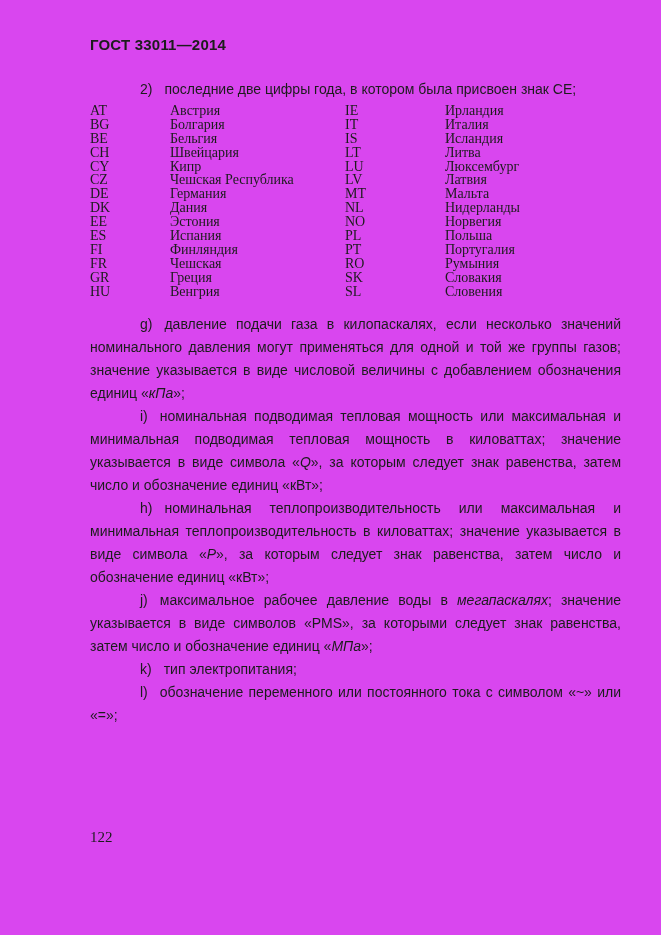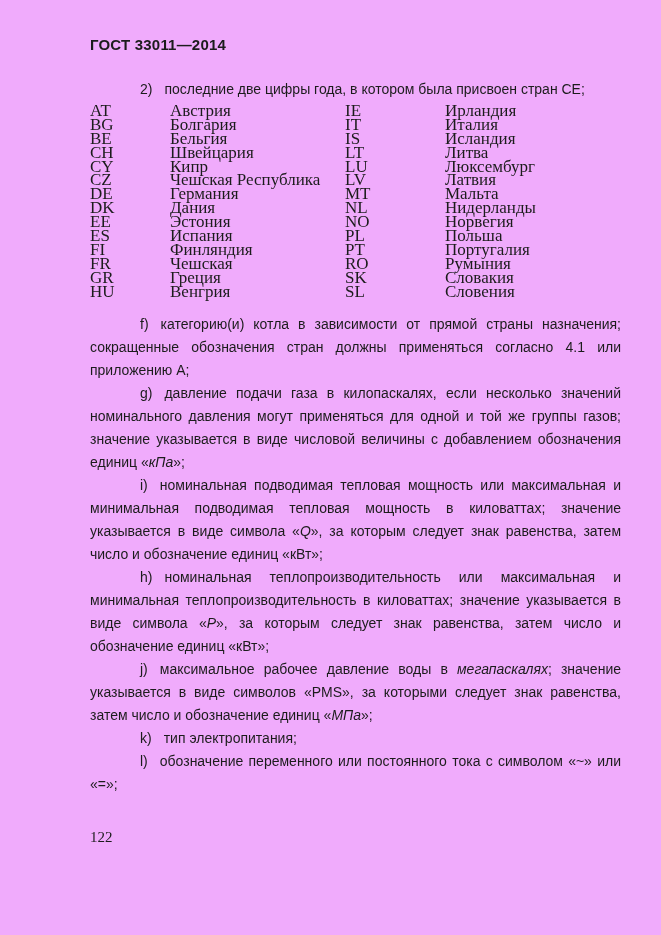--- a/index.html
+++ b/index.html
@@ -1,20 +1,20 @@
 <!DOCTYPE html>
 <html><head>
 <meta charset="utf-8">
 <style>
   html, body { margin: 0; padding: 0; background: #e8e8e8; }
   .page {
     position: relative;
     width: 661px; height: 935px;
     margin: 0 auto;
-    background: #f0abfc;
+    background: #d946ef;
     box-sizing: border-box;
     padding: 36px 40px 0 90px;
     color: #1c1c1c;
     font-family: "Liberation Sans", sans-serif;
     overflow: hidden;
   }
   .doc-header {
     font-weight: bold;
     font-size: 15px;
     line-height: 18px;
@@ -25,21 +25,21 @@
     font-size: 14px;
     line-height: 23px;
     text-align: justify;
     text-indent: 50px;
   }
   .para-label { margin-right: 12px; }
   .para i { font-style: italic; }
   .country-table {
     margin-top: 3px;
     font-family: "Liberation Serif", serif;
-    font-size: 17px;
+    font-size: 14px;
     color: #1c1c1c;
   }
   .ct-row {
     display: grid;
     grid-template-columns: 80px 175px 100px 1fr;
     height: 13.9px;
     line-height: 13.9px;
     white-space: nowrap;
   }
   .ct-cell { overflow: visible; }
@@ -52,21 +52,21 @@
     color: #1c1c1c;
   }
 </style>
 </head>
 <body>
 
 <div class="page">
   <div class="doc-header">ГОСТ 33011—2014</div>
 
   <div class="paras" id="paras-top">
-      <div class="para"><span class="para-label">2)</span><span>последние две цифры года, в котором была присвоен стран СЕ;</span></div>
+      <div class="para"><span class="para-label">2)</span><span>последние две цифры года, в котором была присвоен знак СЕ;</span></div>
     </div>
 
   <div class="country-table" id="country-table">
       <div class="ct-row">
         <span class="ct-cell">AT</span>
         <span class="ct-cell">Австрия</span>
         <span class="ct-cell">IE</span>
         <span class="ct-cell">Ирландия</span>
       </div>
       <div class="ct-row">
@@ -143,21 +143,20 @@
       </div>
       <div class="ct-row">
         <span class="ct-cell">HU</span>
         <span class="ct-cell">Венгрия</span>
         <span class="ct-cell">SL</span>
         <span class="ct-cell">Словения</span>
       </div>
     </div>
 
   <div class="paras paras-bottom" id="paras-bottom">
-      <div class="para"><span class="para-label">f)</span><span>категорию(и) котла в зависимости от прямой страны назначения; сокращенные обозначения стран должны применяться согласно 4.1 или приложению А;</span></div>
       <div class="para"><span class="para-label">g)</span><span>давление подачи газа в килопаскалях, если несколько значений номинального давления могут применяться для одной и той же группы газов; значение указывается в виде числовой величины с добавлением обозначения единиц «</span><i>кПа</i><span>»;</span></div>
       <div class="para"><span class="para-label">i)</span><span>номинальная подводимая тепловая мощность или максимальная и минимальная подводимая тепловая мощность в киловаттах; значение указывается в виде символа «</span><i>Q</i><span>», за которым следует знак равенства, затем число и обозначение единиц «кВт»;</span></div>
       <div class="para"><span class="para-label">h)</span><span>номинальная теплопроизводительность или максимальная и минимальная теплопроизводительность в киловаттах; значение указывается в виде символа «</span><i>P</i><span>», за которым следует знак равенства, затем число и обозначение единиц «кВт»;</span></div>
       <div class="para"><span class="para-label">j)</span><span>максимальное рабочее давление воды в </span><i>мегапаскалях</i><span>; значение указывается в виде символов «PMS», за которыми следует знак равенства, затем число и обозначение единиц «</span><i>МПа</i><span>»;</span></div>
       <div class="para"><span class="para-label">k)</span><span>тип электропитания;</span></div>
       <div class="para"><span class="para-label">l)</span><span>обозначение переменного или постоянного тока с символом «~» или «=»;</span></div>
     </div>
 
   <div class="page-number">122</div>
 </div>

